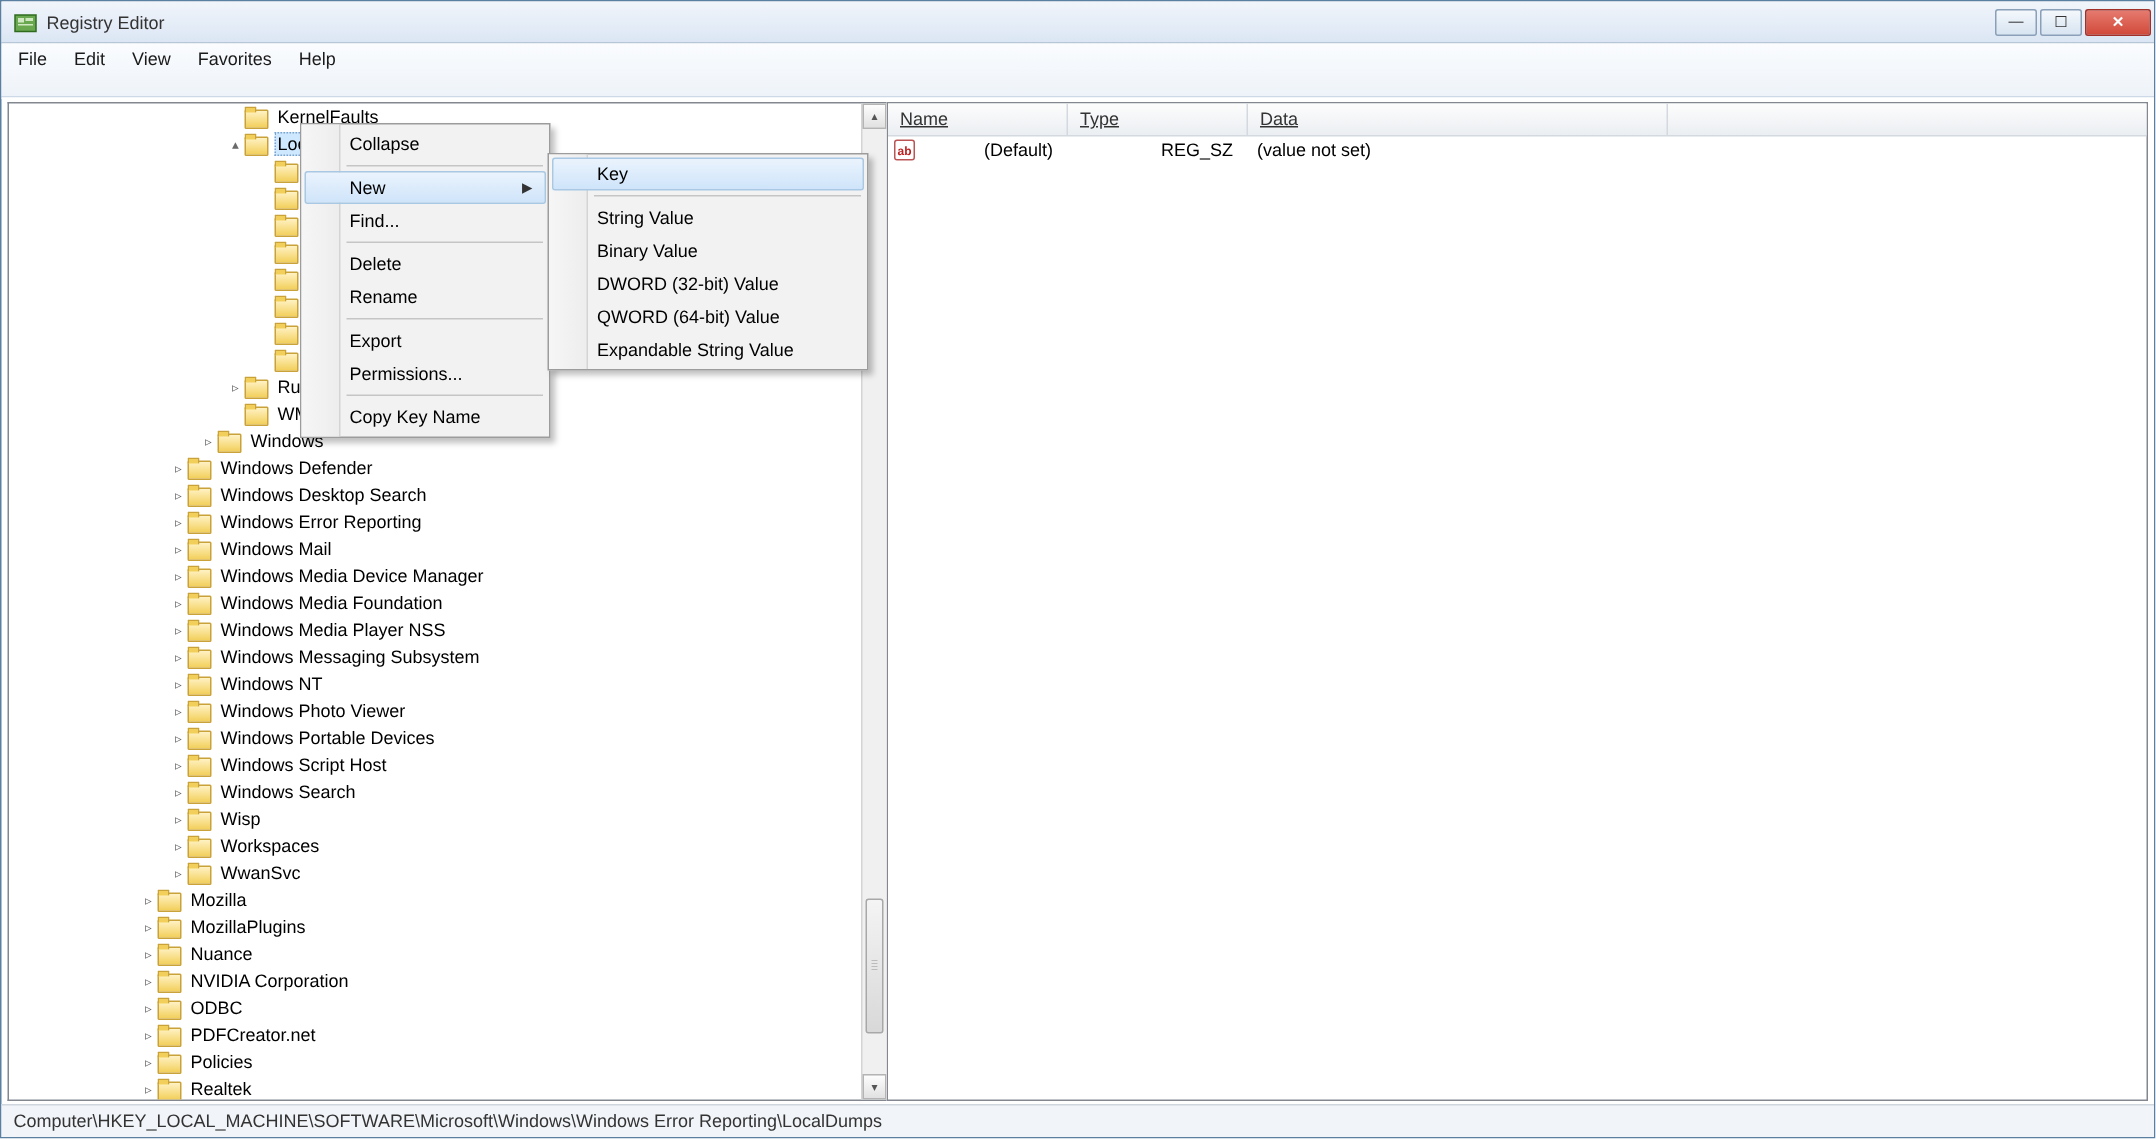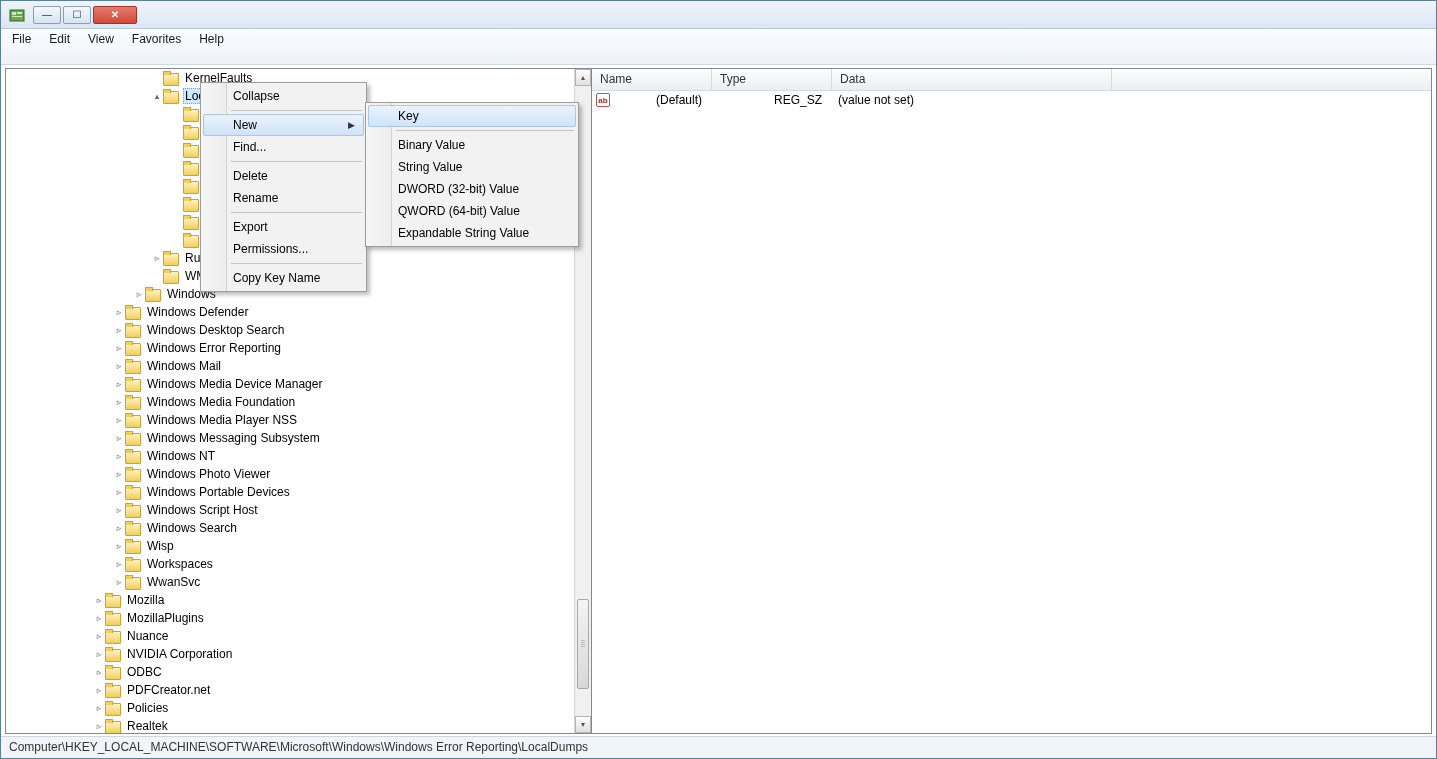--- a/index.html
+++ b/index.html
@@ -37,21 +37,21 @@
 .node { display:flex; align-items:center; height:18px; position:relative;}
 .expander { width: 12px; display:inline-flex; justify-content:center; color:#6a6a6a; font-size:9px; cursor:default;}
 .folder-icon { width:16px; height:14px; margin-right:4px; display:inline-block; position:relative; }
 .folder-icon::before{content:"";position:absolute;left:0;top:2px;width:14px;height:11px;background:linear-gradient(#fff2c4,#f2cf5a);border:1px solid #caa23a;border-radius:1px;}
 .folder-icon::after{content:"";position:absolute;left:0;top:0;width:6px;height:3px;background:#f2cf5a;border:1px solid #caa23a;border-bottom:none;border-radius:1px 1px 0 0;}
 .node .label { padding: 0 2px; }
 .node.selected .label { background:#cde8ff; border:1px dotted #7da2ce; padding:0 1px;}
 
 
 .list-header{height:22px; background:linear-gradient(#fdfdfd,#ebeef2); display:flex; border-bottom:1px solid #d4d9df;}
-.list-header .col{padding:3px 8px; border-right:1px solid #d4d9df; color:#333;}
+.list-header .col{padding:3px 8px; border-right:1px solid #d4d9df; color:#333;text-decoration:underline;}
 .list-rows{flex:1;text-align:right;}
 .list-row{display:flex; align-items:center; height:18px;}
 .list-row .cell{padding:1px 8px;}
 .ab-icon{width:14px;height:14px;margin-left:4px;display:inline-flex;align-items:center;justify-content:center;background:#fff;border:1px solid #b55;color:#b22;font-size:8px;font-weight:bold;border-radius:2px;}
 
 
 .statusbar{height:22px; border-top:1px solid #cfd6de; padding:3px 8px; background:#f1f4f8; color:#333;}
 
 
 .ctx { position:absolute; background:#f2f2f2; border:1px solid #9c9c9c; box-shadow:3px 3px 4px rgba(0,0,0,.25); padding:2px; }
@@ -71,20 +71,21 @@
 
   <div class="titlebar">
     <span class="app-icon">
       <svg width="16" height="16" viewBox="0 0 16 16">
           <rect x="1" y="3" width="14" height="11" fill="#6aa84f" stroke="#2f6b1f"></rect>
           <rect x="3" y="5" width="4" height="3" fill="#cfe8c2"></rect>
           <rect x="8" y="5" width="5" height="2" fill="#cfe8c2"></rect>
           <rect x="3" y="9" width="10" height="1" fill="#cfe8c2"></rect>
         </svg>
     </span>
+    <span class="title">Registry Editor</span>
     <div class="win-btns">
       <div class="win-btn">—</div>
       <div class="win-btn">☐</div>
       <div class="win-btn close">✕</div>
     </div>
   </div>
 
   <div class="menubar" id="menubar">
       <div class="menu-item">File</div>
       <div class="menu-item">Edit</div>
@@ -336,19 +337,19 @@
       <div class="sep"></div>
       <div class="row">Copy Key Name</div>
     </div>
 </div>
 
 <div class="ctx ctx2">
   <div class="gutter"></div>
   <div id="ctx2-rows">
       <div class="row hover">Key</div>
       <div class="sep"></div>
+      <div class="row">String Value</div>
       <div class="row">Binary Value</div>
-      <div class="row">String Value</div>
       <div class="row">DWORD (32-bit) Value</div>
       <div class="row">QWORD (64-bit) Value</div>
       <div class="row">Expandable String Value</div>
     </div>
 </div>
 
 </body></html>

